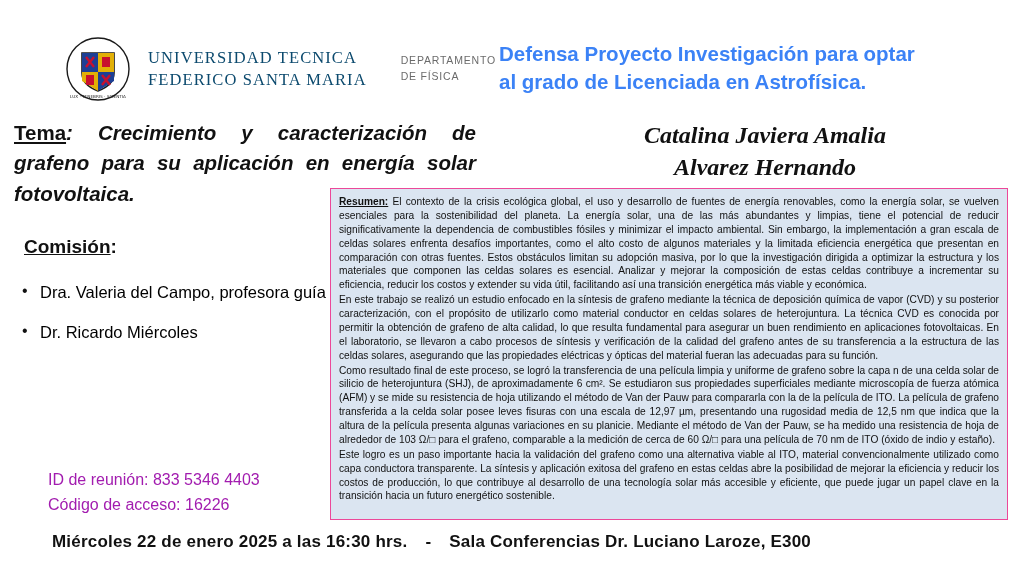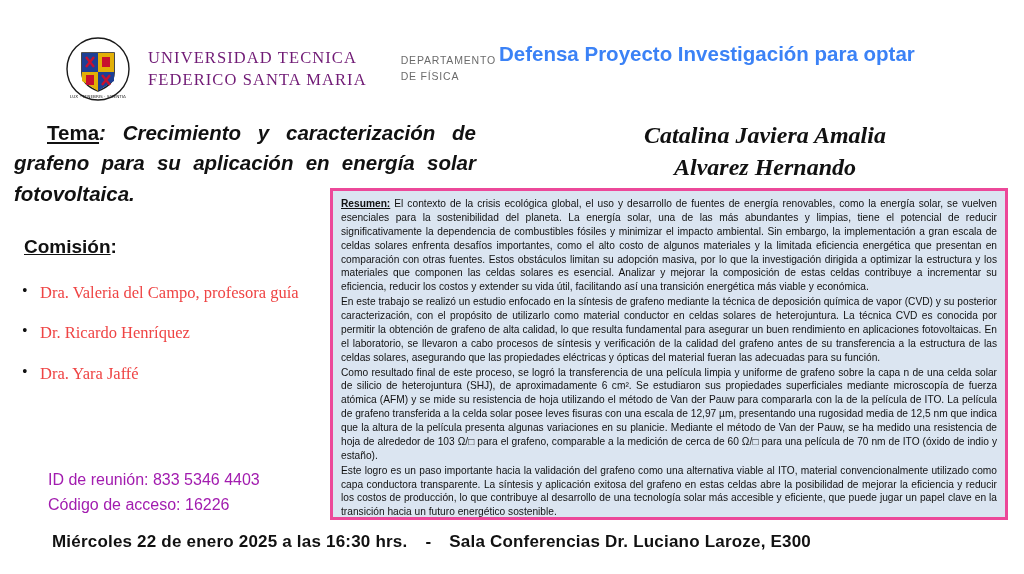--- a/index.html
+++ b/index.html
@@ -35,21 +35,21 @@
     height: 64px;
     margin-left: 18px;
     flex: 0 0 auto;
   }
   .logo-shield svg { display: block; }
   .univ-name {
     margin-left: 18px;
     font-family: "Liberation Serif", serif;
     font-size: 16.5px;
     letter-spacing: 1.1px;
-    color: #701a75;
+    color: #0c4a6e;
     line-height: 1.35;
     white-space: nowrap;
   }
   .vert-sep {
     width: 1px;
     height: 54px;
     background: #9a9a9a;
     margin: 0 16px 0 18px;
   }
   .dept {
@@ -85,21 +85,20 @@
     width: 462px;
     font-size: 20.5px;
     line-height: 1.48;
     color: #111111;
     text-align: justify;
   }
   .tema .tema-label {
     font-weight: bold;
     text-decoration: underline;
     font-style: normal;
-    margin-left: 33px;
   }
   .tema .tema-text {
     font-style: italic;
     font-weight: bold;
   }
   .comision-label {
     position: absolute;
     left: 24px;
     top: 236px;
     font-size: 19px;
@@ -113,24 +112,23 @@
     top: 282px;
     width: 330px;
     margin: 0;
     padding: 0;
     list-style: none;
   }
   .comision-list li {
     position: relative;
     padding-left: 26px;
     font-size: 16.5px;
-    color: #ef4444;
+    color: #000000;
     margin-bottom: 19px;
     line-height: 1.3;
-    font-family: Liberation Serif, serif;
   }
   .comision-list li::before {
     content: "•";
     position: absolute;
     left: 8px;
     top: -1px;
     font-size: 16px;
     color: #111111;
   }
 
@@ -183,21 +181,21 @@
   }
 
   
   .abstract {
     position: absolute;
     left: 330px;
     top: 188px;
     width: 678px;
     height: 332px;
     background: #dbe5f1;
-    border: 3px solid #ec4899;
+    border: 1px solid #ec4899;
     box-sizing: border-box;
     padding: 6px 8px 4px 8px;
     font-size: 10.2px;
     line-height: 1.36;
     color: #111111;
     text-align: justify;
     overflow: hidden;
   }
   .abstract p { margin: 0 0 1px 0; }
   .abstract .res-label {
@@ -246,34 +244,36 @@
     </div>
     <div class="vert-sep"></div>
     <div class="dept">
       <div>DEPARTAMENTO</div>
       <div>DE FÍSICA</div>
     </div>
   </div>
 
   <div class="main-title">
     <span>Defensa Proyecto Investigación para optar</span>
+    <span class="line2">
+      <span>al grado de Licenciada en </span><span class="strong">Astrofísica.</span>
+    </span>
   </div>
 
   <div class="tema">
     <span class="tema-label">Tema</span><span class="tema-text">:</span>
     <span class="tema-text">Crecimiento y caracterización de grafeno para su aplicación en energía solar fotovoltaica.</span>
   </div>
 
   <div class="comision-label">
     <u>Comisión</u><span>:</span>
   </div>
   <ul class="comision-list">
     <li>Dra. Valeria del Campo, profesora guía</li>
-    <li>Dr. Ricardo Henríquez</li>
-    <li>Dra. Yara Jaffé</li>
+    <li>Dr. Ricardo Miércoles</li>
   </ul>
 
   <div class="meeting-info">
     <div>ID de reunión: 833 5346 4403</div>
     <div>Código de acceso: 16226</div>
   </div>
 
   <div class="speaker">
     <div>Catalina Javiera Amalia</div>
     <div>Alvarez Hernando</div>

